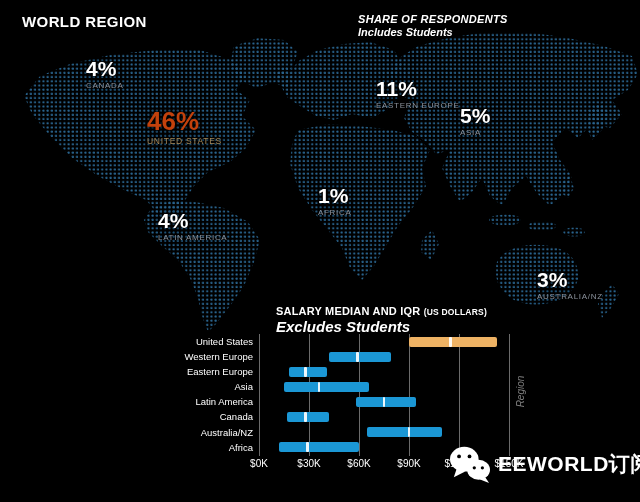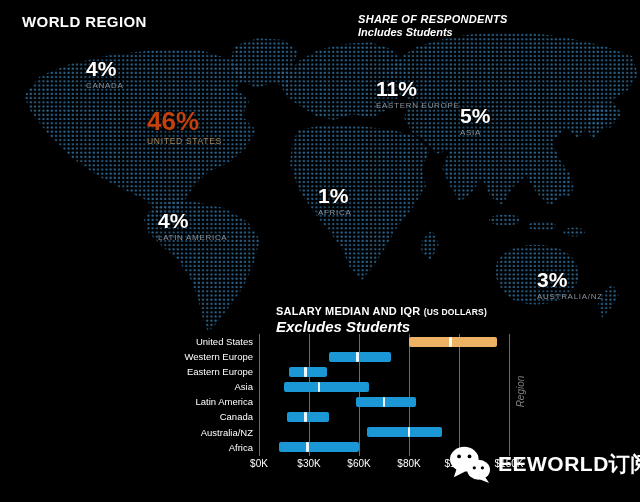--- a/index.html
+++ b/index.html
@@ -190,21 +190,21 @@
         <div class="median-tick" style="left: 40.4167px;"></div>
       </div>
       <div class="iqr-bar" style="left: 20px; width: 80px; top: 108.25px; background: rgb(27, 151, 213);">
         <div class="median-tick" style="left: 27.0833px;"></div>
       </div>
     </div>
   <div class="x-axis">
       <div class="x-tick" style="left: 0px;">$0K</div>
       <div class="x-tick" style="left: 50px;">$30K</div>
       <div class="x-tick" style="left: 100px;">$60K</div>
-      <div class="x-tick" style="left: 150px;">$80K</div>
+      <div class="x-tick" style="left: 150px;">$90K</div>
       <div class="x-tick" style="left: 200px;">$120K</div>
       <div class="x-tick" style="left: 250px;">$150K</div>
     </div>
   <div class="y-label">Region</div>
 
   <div class="watermark">
     <svg width="46" height="40" viewBox="0 0 48 42" aria-hidden="true">
       <ellipse cx="18" cy="16" rx="15" ry="13" fill="#fff"></ellipse>
       <polygon points="10,26 7,35 19,29" fill="#fff"></polygon>
       <circle cx="12.5" cy="13" r="2" fill="#000"></circle>

